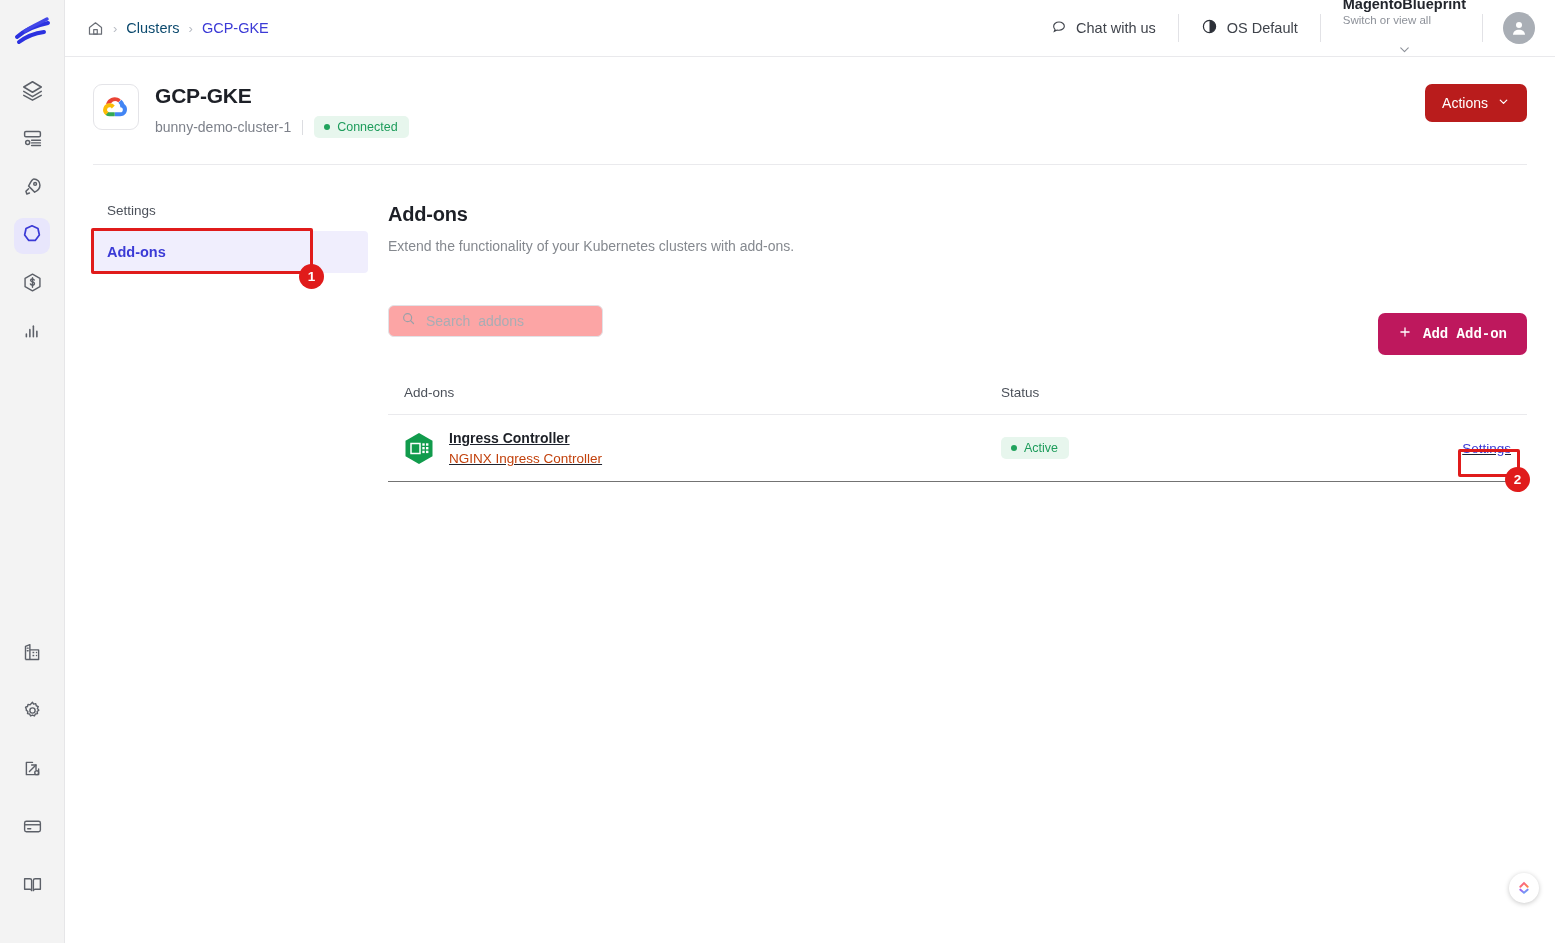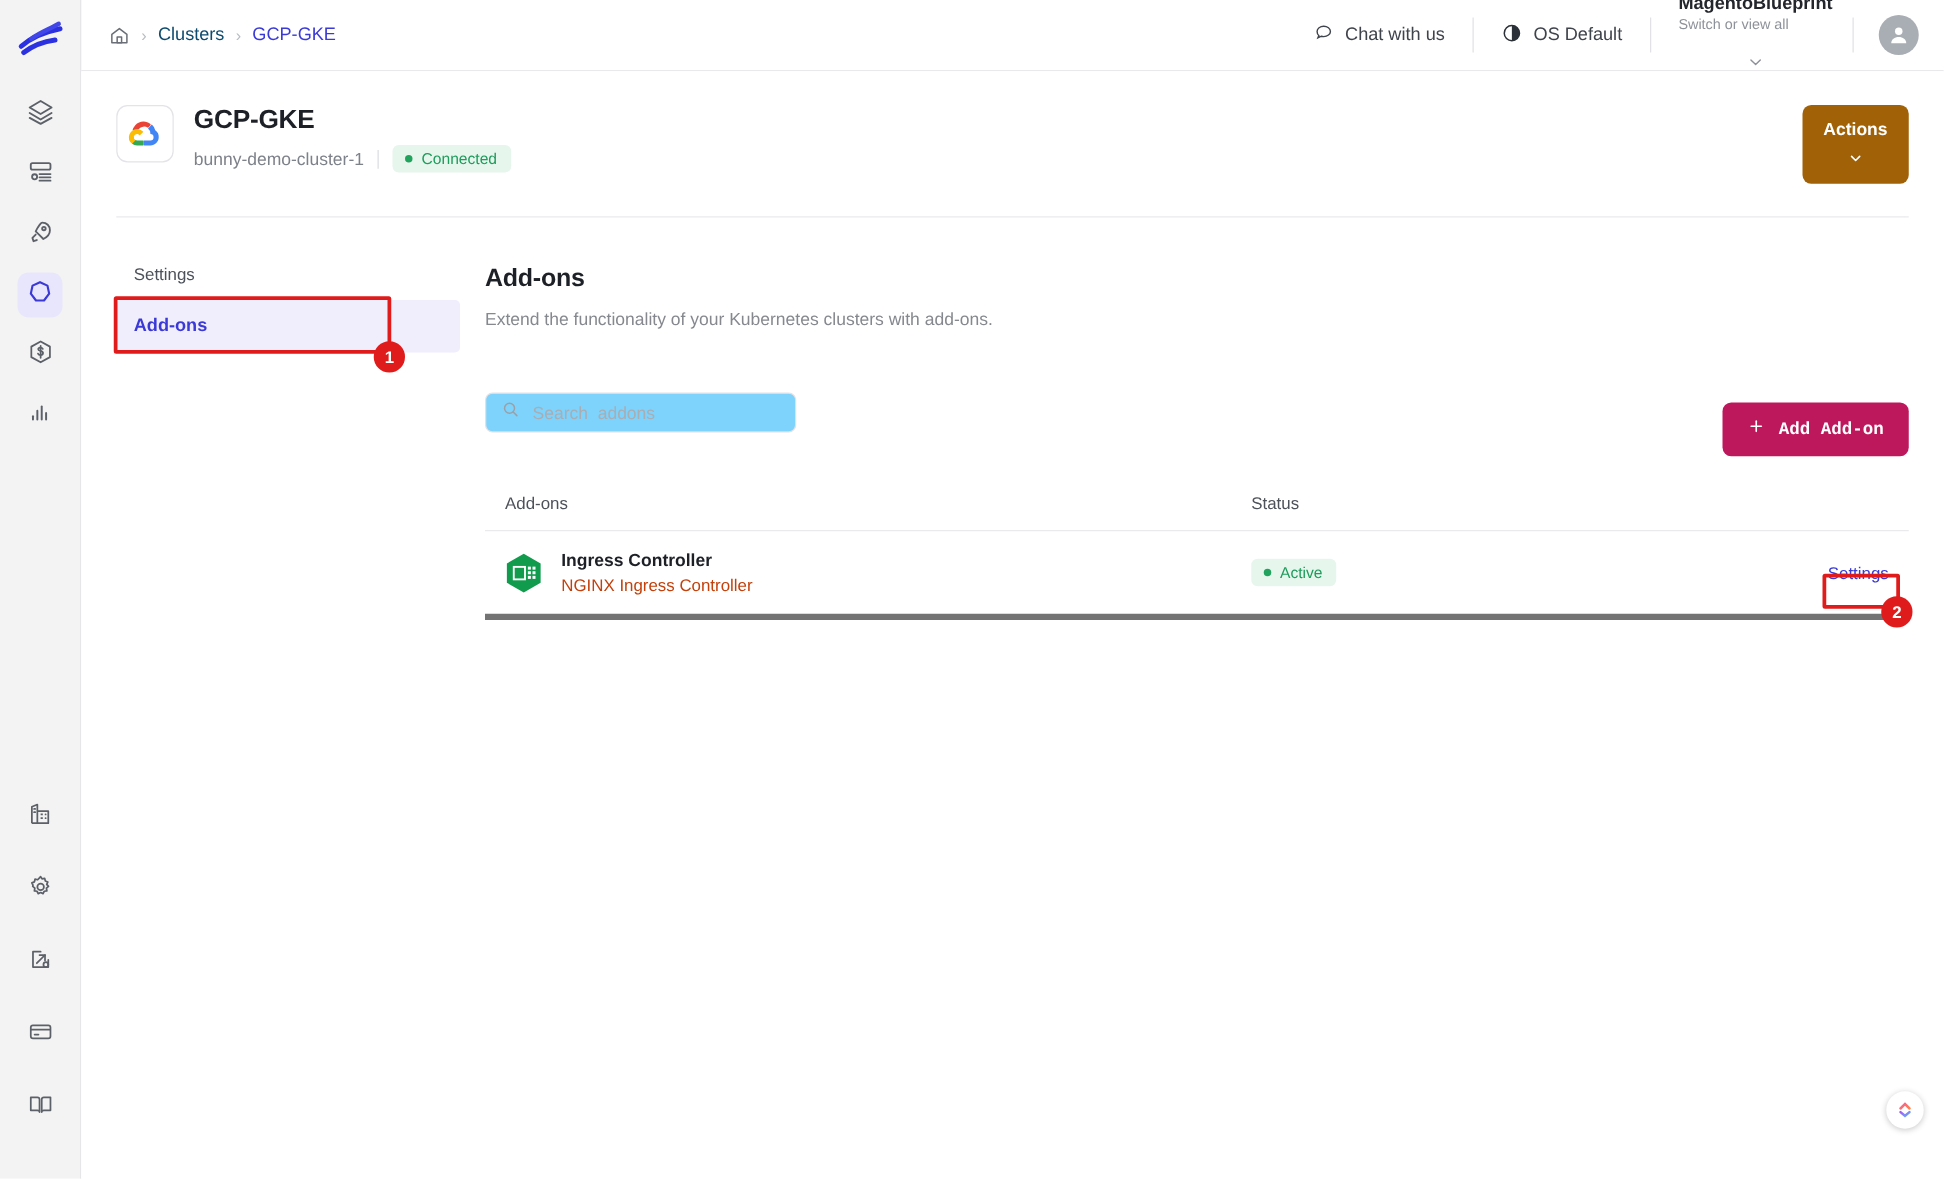--- a/index.html
+++ b/index.html
@@ -79,24 +79,24 @@
   .cluster-meta { display: flex; align-items: center; gap: 11px; margin-top: 8px; }
   .cluster-sub { font-size: 14px; color: #7d818a; }
   .meta-sep { width: 1px; height: 15px; background: #dcdde1; }
   .pill {
     display: inline-flex; align-items: center; gap: 7px;
     background: #e7f6ed; color: #1d9c5b; font-size: 12.5px;
     padding: 4px 11px 4px 10px; border-radius: 5px;
   }
   .dot { width: 6px; height: 6px; border-radius: 50%; background: #21a35d; }
   .actions-btn {
-    margin-left: auto; background: #a16207; color: #fff; border: none;
-    font-size: 14px; font-weight: bold; border-radius: 7px;
+    margin-left: auto; background: #b91c1c; color: #fff; border: none;
+    font-size: 14px; font-weight: normal; border-radius: 7px;
     padding: 11px 17px; display: flex; align-items: center; gap: 9px;
-    cursor: pointer; font-family: inherit; flex-direction: column;
+    cursor: pointer; font-family: inherit;
   }
   .hr { height: 1px; background: #eaeaed; margin: 26px 28px 0 28px; }
 
   
   .warn { display: flex; align-items: center; gap: 11px; padding: 20px 28px 0 28px; }
   .warn-tag {
     background: #f59425; color: #fff; font-size: 11.5px; font-weight: bold;
     padding: 4px 9px; border-radius: 4px;
   }
   .warn-text { color: #f3922a; font-size: 13.8px; }
@@ -119,22 +119,22 @@
     display: flex; align-items: center; justify-content: center;
   }
   .badge-1 { left: 206px; top: 33px; }
 
   .content { flex: 1 1 auto; min-width: 0; }
   .content-title { font-size: 20px; font-weight: bold; color: #1d2027; letter-spacing: -0.2px; }
   .content-sub { font-size: 14px; color: #85898f; margin-top: 12px; }
 
   .toolrow { display: flex; align-items: center; margin-top: 32px; }
   .search {
-    width: 249px; height: 32px; border: 1px solid #e2e2e6; border-radius: 6px;
-    display: flex; align-items: center; gap: 10px; padding: 0 12px; background: #7dd3fc;
+    width: 215px; height: 32px; border: 1px solid #e2e2e6; border-radius: 6px;
+    display: flex; align-items: center; gap: 10px; padding: 0 12px; background: #fca5a5;
   }
   .search input {
     border: none; outline: none; font-size: 14px; color: #30343c;
     font-family: inherit; width: 100%; background: transparent;
   }
   .search input::placeholder { color: #a9adb4; }
   .add-btn {
     margin-left: auto; background: #be185d; color: #fff; border: none;
     font-size: 14px; font-weight: bold; border-radius: 7px;
     padding: 12px 20px; display: flex; align-items: center; gap: 11px;
@@ -143,21 +143,21 @@
 
   
   .tbl { margin-top: 30px; }
   .tbl-head { display: flex; align-items: center; padding: 0 16px 14px 16px; border-bottom: 1px solid #eaeaed; }
   .th { font-size: 13.5px; color: #4c515a; }
   .th-name { flex: 1 1 auto; }
   .th-status { width: 390px; flex: 0 0 390px; }
   .th-act { width: 120px; flex: 0 0 120px; }
   .tr {
     display: flex; align-items: center; padding: 15px 16px;
-    border-bottom: 5px solid #737373; position: relative;
+    border-bottom: 1px solid #737373; position: relative; text-decoration: underline;
   }
   .cell-name { flex: 1 1 auto; display: flex; align-items: center; gap: 15px; }
   .addon-icon { width: 30px; height: 33px; flex: 0 0 30px; }
   .addon-title { font-size: 14px; font-weight: bold; color: #1d2027; }
   .addon-desc { font-size: 13.5px; color: #c2410c; margin-top: 5px; }
   .cell-status { width: 390px; flex: 0 0 390px; }
   .cell-act { width: 120px; flex: 0 0 120px; display: flex; justify-content: flex-end; position: relative; }
   .settings-link { font-size: 13.5px; color: #3b3ad6; cursor: pointer; }
   .hl-2 { right: -9px; top: 8px; width: 62px; height: 28px; }
   .badge-2 { right: -19px; top: 26px; }

